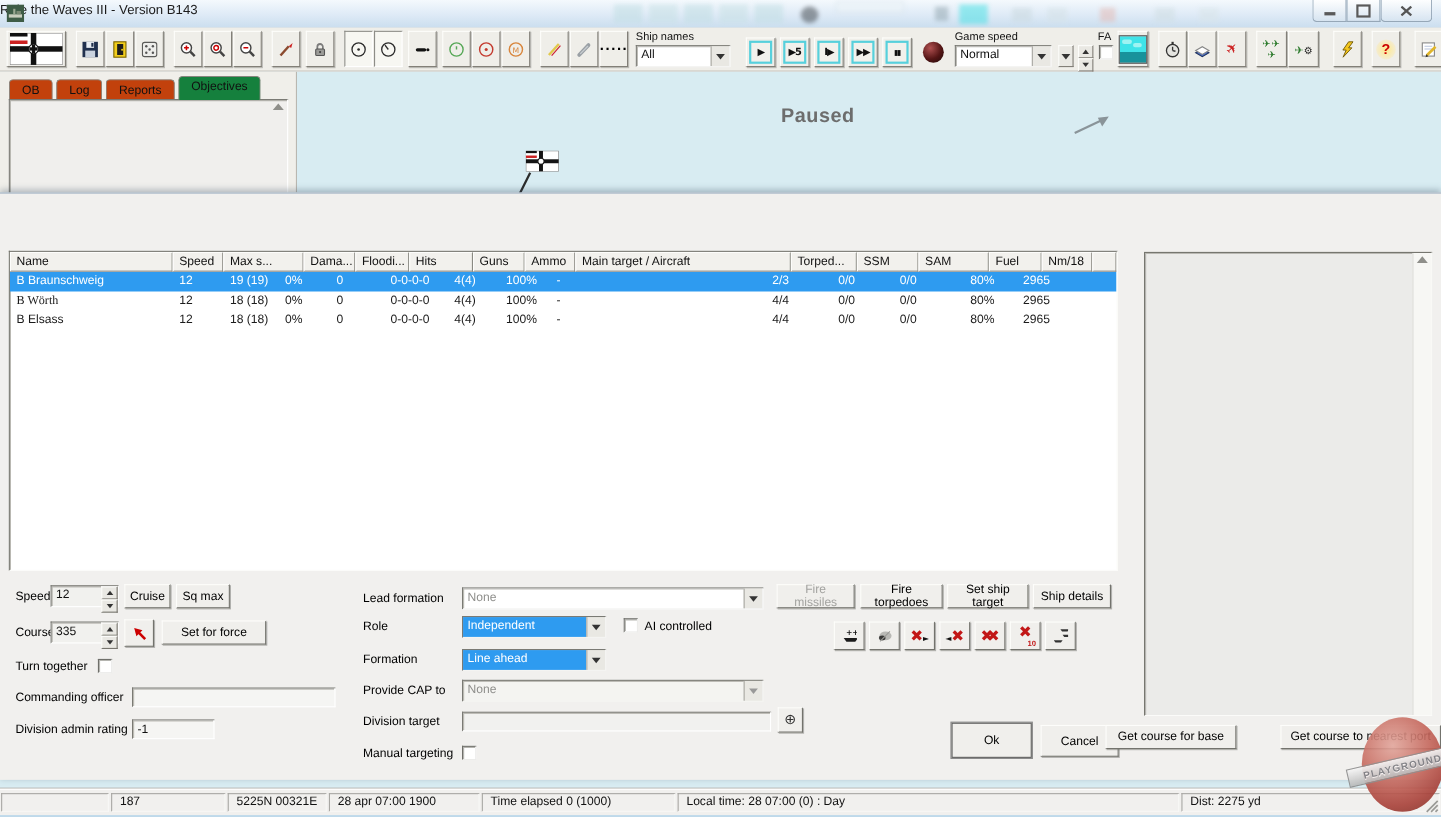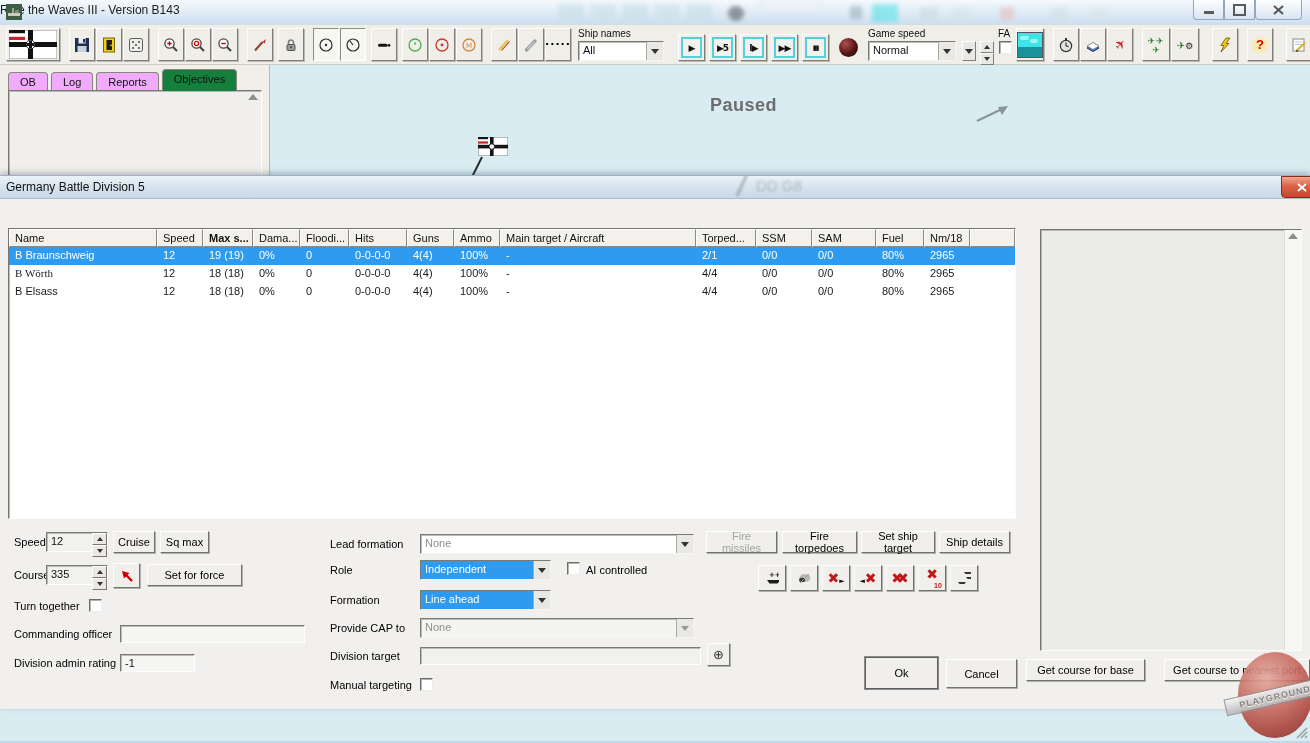--- a/index.html
+++ b/index.html
@@ -51,21 +51,21 @@
              display:flex;align-items:center;justify-content:center}
   .chk{width:13px;height:13px;background:#fff;border:1px solid;border-color:#6F6F6A #ECECEA #ECECEA #6F6F6A;
        box-shadow:inset 1px 1px 0 #B5B5B0;box-sizing:border-box}
   .seaview{width:24px;height:24px;background:linear-gradient(#3FE3E8 0 58%,#18929B 58% 100%);
            border:1px solid #555;position:relative}
   .cloud{position:absolute;background:#9FF3F2;height:4px;border-radius:2px}
   .glyph{font-family:"DejaVu Sans",sans-serif}
   
   #lpanel{left:0;top:65px;width:270px;height:110px;background:#F0EFEA;border-right:1px solid #B9B7B0;box-sizing:border-box}
   .tabs{position:absolute;left:8px;top:4px;display:flex;align-items:flex-end}
-  .tab{height:19px;padding:3px 11px 0;font-size:11px;color:#111;background:#f0abfc;cursor:pointer;
+  .tab{height:19px;padding:3px 11px 0;font-size:11px;color:#111;background:#c2410c;cursor:pointer;
        border:1px solid #88857E;border-bottom:none;border-radius:4px 4px 0 0;margin-right:3px;box-sizing:border-box}
   .tab.active{background:#15803d;height:22px;position:relative;z-index:3}
   .lbox{position:absolute;left:8px;top:25px;width:252px;height:96px;background:#F0EFED;
         border:1px solid;border-color:#7A7A74 #FFFFFF #FFFFFF #7A7A74;box-shadow:inset 1px 1px 0 #B9B8B2}
   .scrollup{position:absolute;right:3px;top:3px;width:0;height:0;border-left:5px solid transparent;
             border-right:5px solid transparent;border-bottom:6px solid #8F8F8A}
   
   #map{left:0;top:65px;width:1310px;height:652px;background:var(--map_background)}
   .paused{position:absolute;left:710px;top:30px;font-size:18px;font-weight:bold;color:#6D6D6D;letter-spacing:.5px}
   .shiplabel{position:absolute;font-size:16px;color:#8D989E}
@@ -455,39 +455,26 @@
           <line x1="4" y1="7.5" x2="11" y2="7.5" stroke="#B8C4DC"></line>
         <line x1="6" y1="13.5" x2="14" y2="5.5" stroke="#E0B52A" stroke-width="2.4"></line>
         <polygon points="5,15 7.6,14.2 5.6,12.4" fill="#333"></polygon>
         </svg>
     </button>
     <span class="gap8"></span>
 
   </div>
 
   <div id="dlg" class="abs">
-    <div class="dlg-tbar">
-      <span class="ghost" style="left:756px;top:1px">DD G8</span>
-      <svg class="ghost" style="left:733px;top:-2px" width="20" height="24">
-        <line x1="14" y1="0" x2="4" y2="22" stroke="#3a4246" stroke-width="2"></line>
-        </svg>
-      <span class="dlg-title">Germany Battle Division 5</span>
-      <div class="dlg-close">
-        <svg width="10" height="9">
-          <line x1="1" y1="1" x2="9" y2="8" stroke="#fff" stroke-width="1.8"></line>
-          <line x1="9" y1="1" x2="1" y2="8" stroke="#fff" stroke-width="1.8"></line>
-          </svg>
-      </div>
-    </div>
 
     <div class="tbl">
       <div class="thead">
           <div class="hcell" style="width: 148px;">Name</div>
           <div class="hcell" style="width: 46px;">Speed</div>
-          <div class="hcell" style="width: 50px; font-weight: bold;">Max s...</div>
+          <div class="hcell" style="width: 73px;">Max s...</div>
           <div class="hcell" style="width: 47px;">Dama...</div>
           <div class="hcell" style="width: 49px;">Floodi...</div>
           <div class="hcell" style="width: 58px;">Hits</div>
           <div class="hcell" style="width: 47px;">Guns</div>
           <div class="hcell" style="width: 46px;">Ammo</div>
           <div class="hcell" style="width: 196px;">Main target / Aircraft</div>
           <div class="hcell" style="width: 60px;">Torped...</div>
           <div class="hcell" style="width: 56px;">SSM</div>
           <div class="hcell" style="width: 64px;">SAM</div>
           <div class="hcell" style="width: 48px;">Fuel</div>
@@ -498,21 +485,21 @@
           <div class="trow sel">
             <div class="tcell" style="width: 148px;">B Braunschweig</div>
             <div class="tcell" style="width: 46px;">12</div>
             <div class="tcell" style="width: 50px;">19 (19)</div>
             <div class="tcell" style="width: 47px;">0%</div>
             <div class="tcell" style="width: 49px;">0</div>
             <div class="tcell" style="width: 58px;">0-0-0-0</div>
             <div class="tcell" style="width: 47px;">4(4)</div>
             <div class="tcell" style="width: 46px;">100%</div>
             <div class="tcell" style="width: 196px;">-</div>
-            <div class="tcell" style="width: 60px;">2/1</div>
+            <div class="tcell" style="width: 60px;">2/3</div>
             <div class="tcell" style="width: 56px;">0/0</div>
             <div class="tcell" style="width: 64px;">0/0</div>
             <div class="tcell" style="width: 48px;">80%</div>
             <div class="tcell" style="width: 46px;">2965</div>
             <div class="tcell fill"></div>
           </div>
           <div class="trow">
             <div class="tcell" style="width: 148px; font-family: Liberation Serif, serif;">B Wörth</div>
             <div class="tcell" style="width: 46px;">12</div>
             <div class="tcell" style="width: 50px;">18 (18)</div>
@@ -684,24 +671,33 @@
     <button class="sibtn" style="left:950px;top:389px">
       <svg width="18" height="16">
         <path d="M7 2 h8 l-1.5 2 h-5 z" fill="#333"></path>
         <path d="M9 7 h8 l-1.5 2 h-5 z" fill="#333"></path>
         <path d="M1 12 h8 l-1.5 2 h-5 z" fill="#333"></path>
         </svg>
     </button>
 
     <button class="cbtn def" style="left:865px;top:481px;width:73px;height:32px">Ok</button>
     <button class="cbtn" style="left:946px;top:483px;width:71px;height:29px">Cancel</button>
-    <button class="cbtn" style="left:1026px;top:483px;width:119px;height:22px">Get course for base</button>
+    <button class="cbtn" style="left:1005px;top:483px;width:119px;height:22px">Get course for base</button>
     <button class="cbtn" style="left:1164px;top:483px;width:146px;height:22px">Get course to nearest port</button>
   </div>
 
+  <div id="sbar" class="abs">
+      <div class="seg" style="width: 98px;"></div>
+      <div class="seg" style="width: 104px;">187</div>
+      <div class="seg" style="width: 90px;">5225N 00321E</div>
+      <div class="seg" style="width: 137px;">28 apr 07:00 1900</div>
+      <div class="seg" style="width: 176px;">Time elapsed 0 (1000)</div>
+      <div class="seg" style="width: 456px;">Local time: 28 07:00 (0) : Day</div>
+      <div class="seg" style="width: 235px;">Dist: 2275 yd</div>
+    </div>
   <div id="btmedge" class="abs"></div>
   <svg class="grip" width="13" height="13">
     <line x1="12" y1="2" x2="2" y2="12" stroke="#9a9a96" stroke-width="1.5"></line>
     <line x1="12" y1="6" x2="6" y2="12" stroke="#9a9a96" stroke-width="1.5"></line>
     <line x1="12" y1="10" x2="10" y2="12" stroke="#9a9a96" stroke-width="1.5"></line>
   </svg>
 
   <div id="wmark" class="abs">
     <div class="wm-sphere"></div>
     <div class="wm-band">

